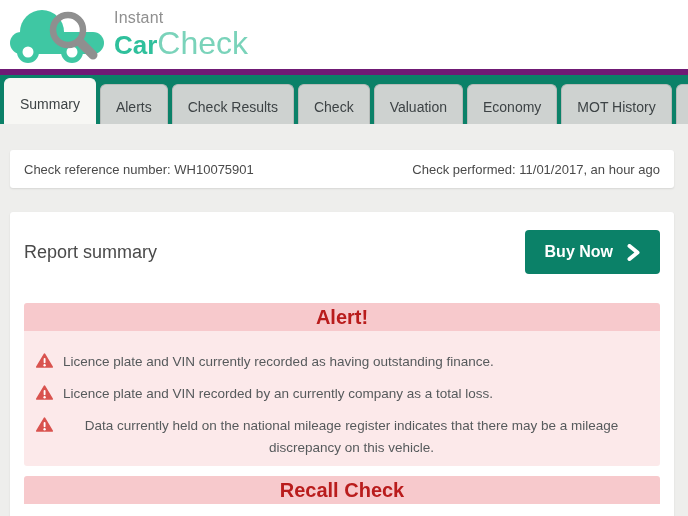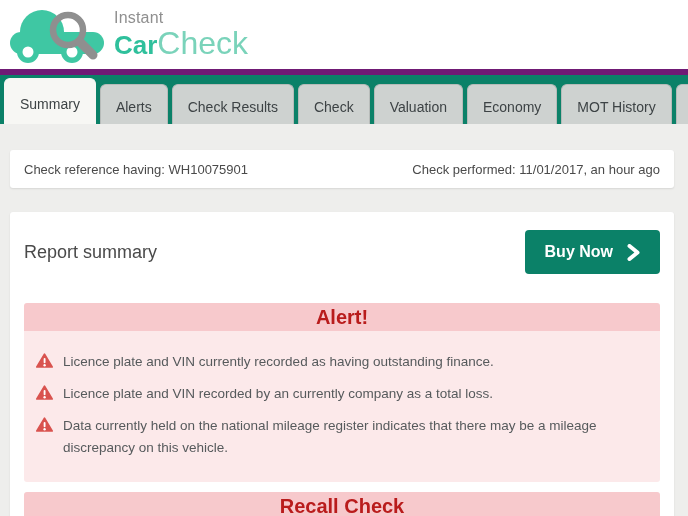--- a/index.html
+++ b/index.html
@@ -66,21 +66,21 @@
     font-family:"Liberation Sans", sans-serif;
     font-size:16px;font-weight:bold;cursor:pointer;
   }
   .section-header{
     background:var(--alert-header-pink);border-radius:3px 3px 0 0;
     height:28px;display:flex;align-items:center;justify-content:center;
     font-size:20px;font-weight:bold;color:#b91c1c;
   }
   .alert-body{
     background:var(--alert-body-pink);border-radius:0 0 3px 3px;
-    padding:20px 20px 24px 12px;margin-bottom:10px;
+    padding:20px 20px 8px 12px;margin-bottom:10px;text-align:center;
   }
   .alert-item{
     display:flex;align-items:flex-start;margin-bottom:10px;
   }
   .alert-item:last-child{margin-bottom:0;}
   .alert-item .icon{flex:0 0 auto;width:17px;margin:2px 6px 0 0;}
   .alert-item .txt{
     font-size:13.5px;color:#565a5c;line-height:1.6;padding-left:4px;max-width:590px;
   }
 </style>
@@ -115,21 +115,21 @@
   <div class="tab">Check</div>
   <div class="tab">Valuation</div>
   <div class="tab">Economy</div>
   <div class="tab">MOT History</div>
   <div class="tab">Mileage</div>
 </div>
 
 <div class="content">
 
   <div class="card refbar">
-    <span>Check reference having: WH10075901</span>
+    <span>Check reference number: WH10075901</span>
     <span>Check performed: 11/01/2017, an hour ago</span>
   </div>
 
   <div class="card report">
     <div class="report-head">
       <div class="report-title">Report summary</div>
       <button class="buy-btn">
         <span>Buy Now</span>
         <span style="display:flex;">
           <svg width="13" height="17" viewBox="0 0 13 17">

